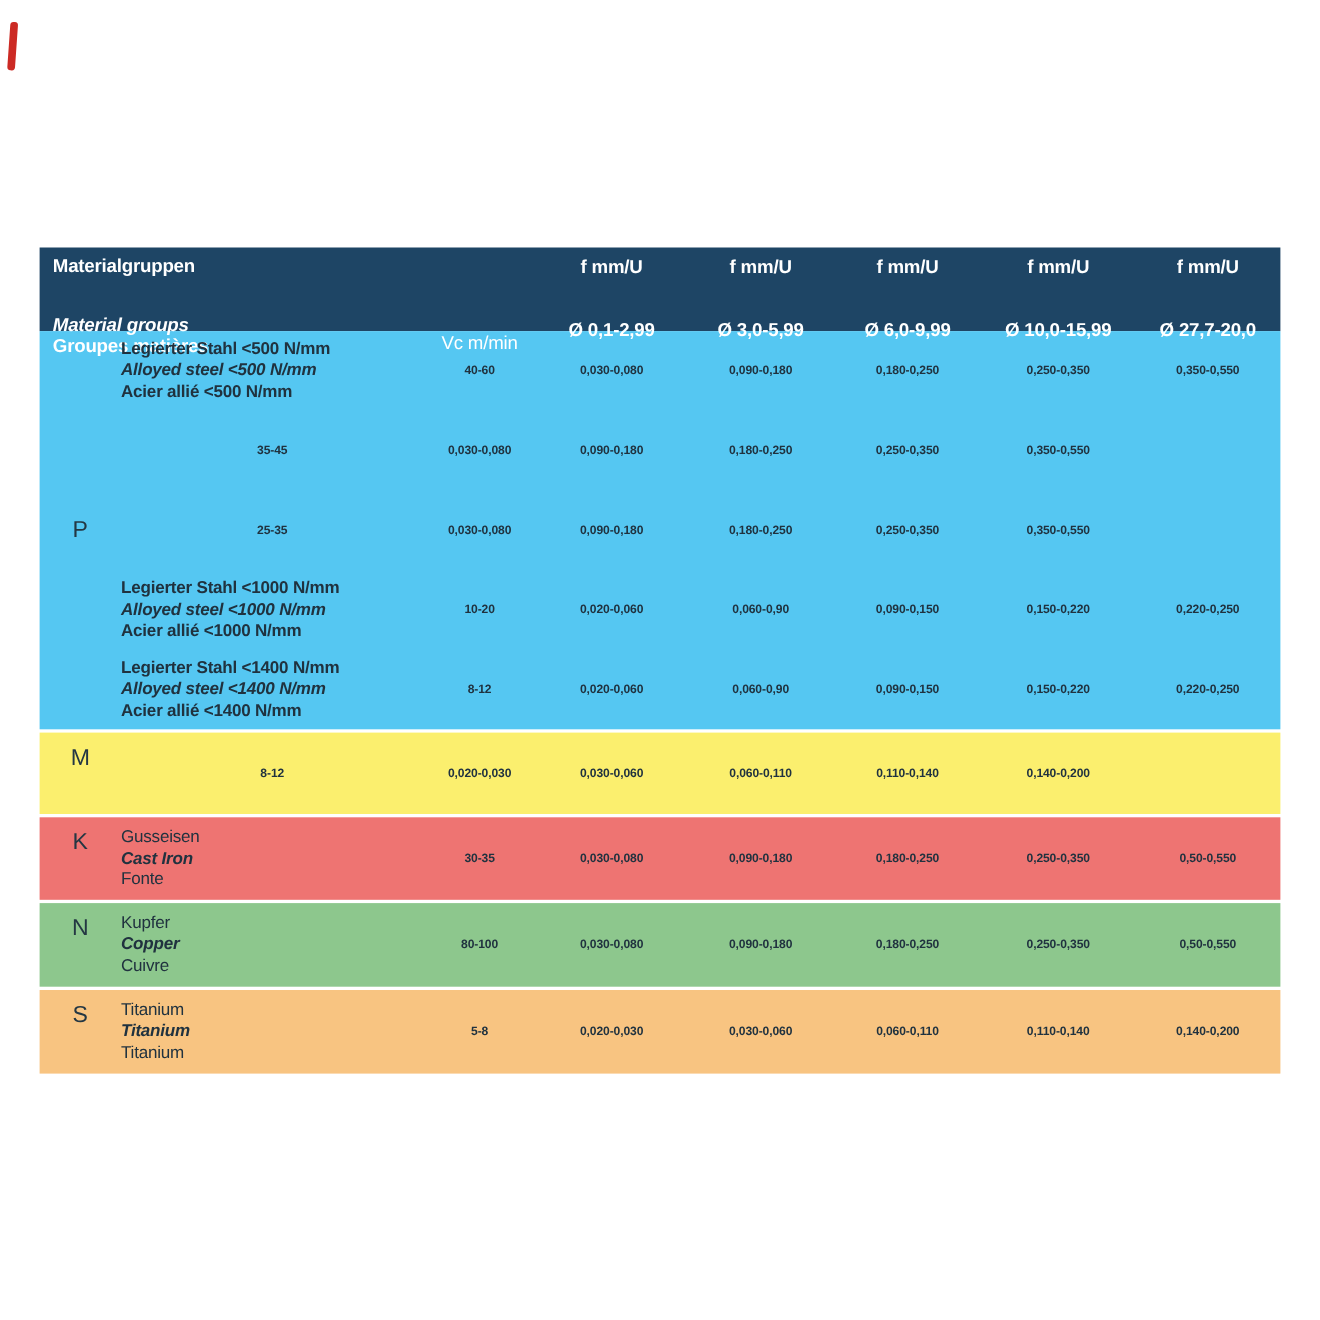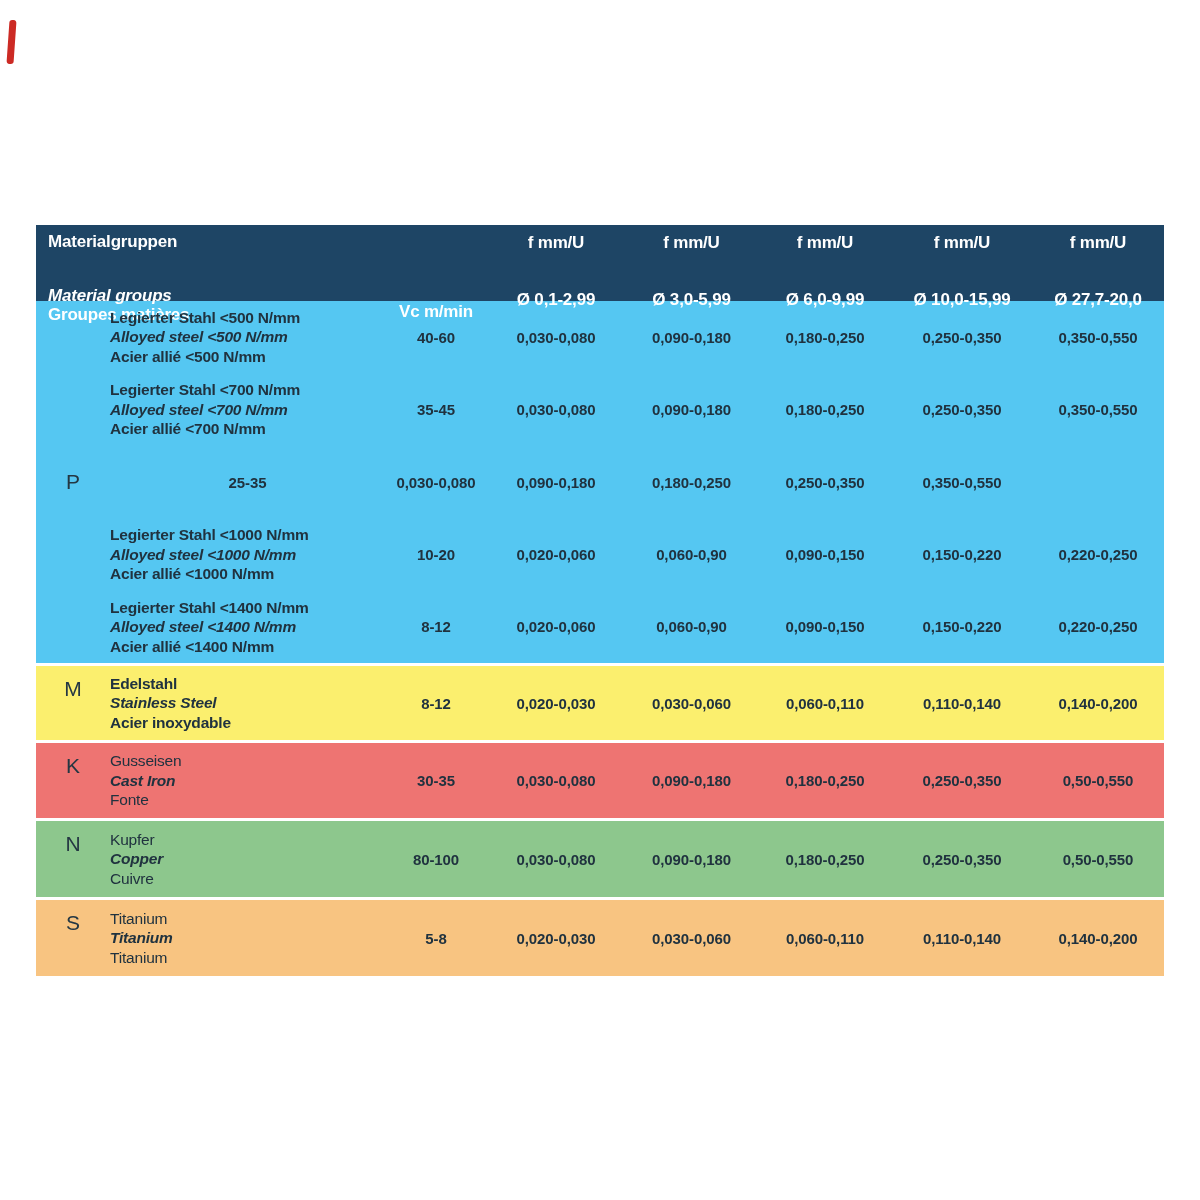--- a/index.html
+++ b/index.html
@@ -20,21 +20,21 @@
     display:grid;grid-template-columns:349px 102px 138px 133px 134px 140px 132px;
     height:76px;color:#ffffff;box-sizing:border-box;
   }
   .thead .title{
     display:flex;flex-direction:column;justify-content:space-between;
     padding:7px 0 8px 12px;box-sizing:border-box;
   }
   .thead .title span{font-size:17px;font-weight:bold;line-height:19px;letter-spacing:-0.2px;}
   .thead .title .t2{font-style:italic;margin-top:35px;}
   .thead .vc{
-    align-self:end;text-align:center;font-weight:bold;font-size:17px;
+    align-self:end;text-align:center;font-weight:normal;font-size:17px;
     padding-bottom:10px;letter-spacing:-0.2px;
   }
   .thead .fcol{
     display:flex;flex-direction:column;justify-content:space-between;
     text-align:center;padding:8px 0 22px;box-sizing:border-box;
     font-weight:bold;font-size:17px;letter-spacing:-0.2px;
   }
 
   
   .section{display:flex;}
@@ -59,21 +59,21 @@
     align-items:center;
   }
   .names{display:flex;flex-direction:column;justify-content:center;}
   .name{
     font-size:15.5px;line-height:19.5px;color:#20323f;
     letter-spacing:-0.2px;font-weight:bold;
   }
   .nm2{font-style:italic;font-weight:bold;}
   .plain-names .nm1,.plain-names .nm3{font-weight:normal;}
   .num{
-    text-align:center;font-weight:bold;font-size:15px;
+    text-align:center;font-weight:bold;font-size:11px;
     color:#20323f;letter-spacing:-0.1px;
   }
 </style>
 </head>
 <body>
 
 <div class="canvas">
 
   <div class="red-mark" style="background-color: rgb(204, 42, 36);"></div>
 
@@ -120,25 +120,20 @@
           </div>
           <div class="num">40-60</div>
           <div class="num">0,030-0,080</div>
           <div class="num">0,090-0,180</div>
           <div class="num">0,180-0,250</div>
           <div class="num">0,250-0,350</div>
           <div class="num">0,350-0,550</div>
         </div>
 
         <div class="row">
-          <div class="names">
-            <span class="name nm1">Legierter Stahl &lt;700 N/mm</span>
-            <span class="name nm2">Alloyed steel &lt;700 N/mm</span>
-            <span class="name nm3">Acier allié &lt;700 N/mm</span>
-          </div>
           <div class="num">35-45</div>
           <div class="num">0,030-0,080</div>
           <div class="num">0,090-0,180</div>
           <div class="num">0,180-0,250</div>
           <div class="num">0,250-0,350</div>
           <div class="num">0,350-0,550</div>
         </div>
 
         <div class="row">
           <div class="num">25-35</div>
@@ -177,25 +172,20 @@
           <div class="num">0,220-0,250</div>
         </div>
 
       </div>
     </div>
 
     <div class="section section-m single" style="background-color: rgb(251, 239, 110);">
       <div class="letter-col">M</div>
       <div class="rows">
         <div class="row">
-          <div class="names">
-            <span class="name nm1">Edelstahl</span>
-            <span class="name nm2">Stainless Steel</span>
-            <span class="name nm3">Acier inoxydable</span>
-          </div>
           <div class="num">8-12</div>
           <div class="num">0,020-0,030</div>
           <div class="num">0,030-0,060</div>
           <div class="num">0,060-0,110</div>
           <div class="num">0,110-0,140</div>
           <div class="num">0,140-0,200</div>
         </div>
       </div>
     </div>
 

